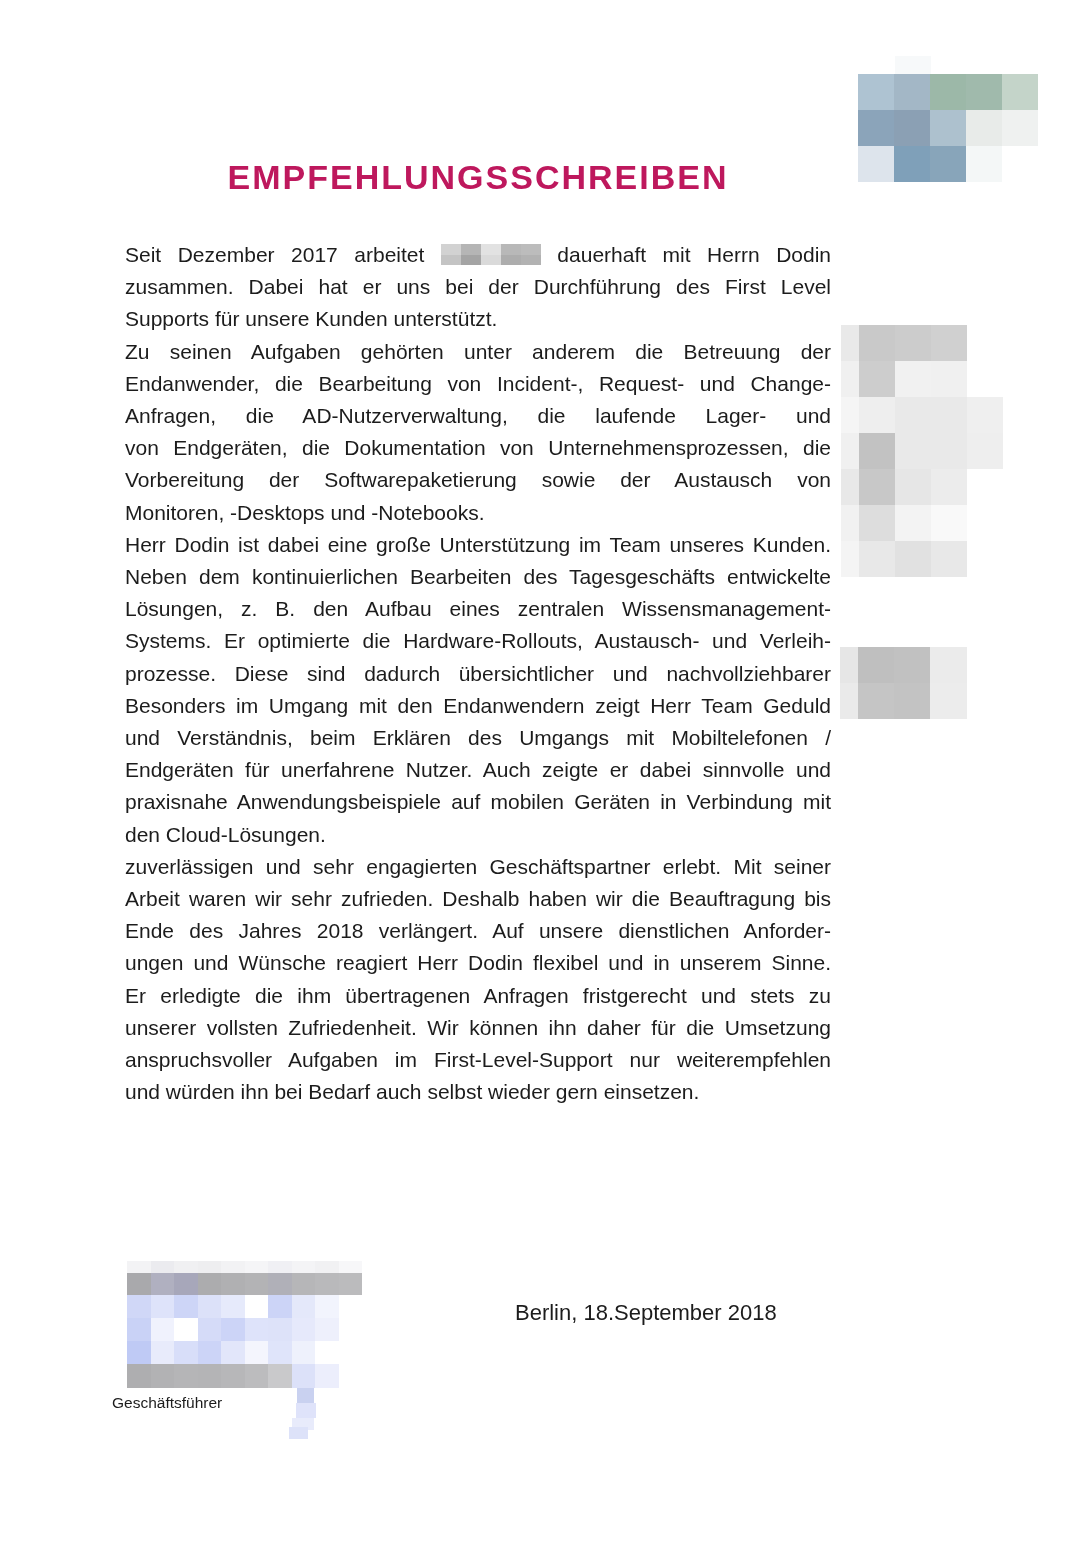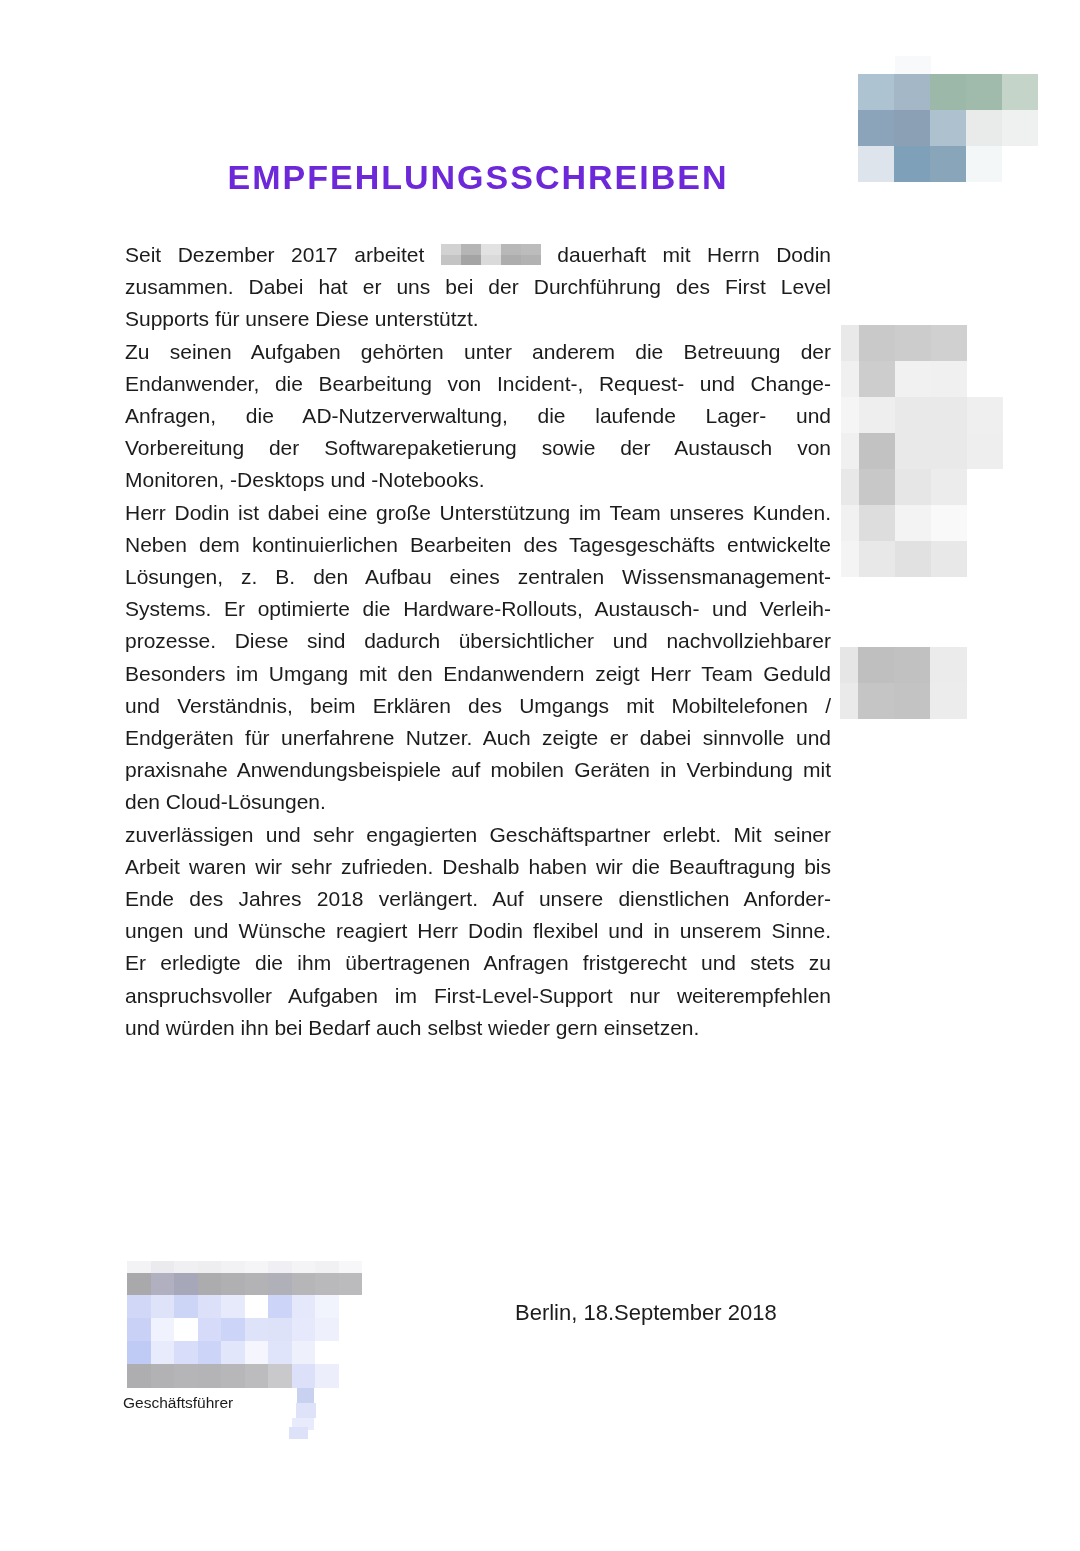--- a/index.html
+++ b/index.html
@@ -42,56 +42,58 @@
   }
   .mosaic{position:absolute;}
   .mosaic i, .inline-redaction i{position:absolute;display:block;}
   #place-date{
     position:absolute;
     left:515px;top:1300px;
     font-size:22px;
   }
   #signature-role{
     position:absolute;
-    left:123px;top:1394px;
+    left:112px;top:1394px;
     font-size:15.5px;
     text-align:center;
   }
 </style>
 </head>
 <body>
 
 <div id="page">
 
-  <div id="title" style="color: #6d28d9;">EMPFEHLUNGSSCHREIBEN</div>
+  <div id="title" style="color: #be185d;">EMPFEHLUNGSSCHREIBEN</div>
 
   <div id="body-lines" style="color: rgb(28, 28, 28);">
       <div class="line">Seit Dezember 2017 arbeitet <span class="inline-redaction"><i style="left: 0px; top: 0px; width: 20px; height: 10.5px; background: rgb(210, 210, 210);"></i><i style="left: 20px; top: 0px; width: 20px; height: 10.5px; background: rgb(181, 181, 181);"></i><i style="left: 40px; top: 0px; width: 20px; height: 10.5px; background: rgb(226, 226, 226);"></i><i style="left: 60px; top: 0px; width: 20px; height: 10.5px; background: rgb(184, 184, 184);"></i><i style="left: 80px; top: 0px; width: 20px; height: 10.5px; background: rgb(188, 188, 188);"></i><i style="left: 0px; top: 10.5px; width: 20px; height: 10.5px; background: rgb(196, 196, 196);"></i><i style="left: 20px; top: 10.5px; width: 20px; height: 10.5px; background: rgb(164, 164, 164);"></i><i style="left: 40px; top: 10.5px; width: 20px; height: 10.5px; background: rgb(218, 218, 218);"></i><i style="left: 60px; top: 10.5px; width: 20px; height: 10.5px; background: rgb(173, 173, 173);"></i><i style="left: 80px; top: 10.5px; width: 20px; height: 10.5px; background: rgb(178, 178, 178);"></i></span> dauerhaft mit Herrn Dodin</div>
       <div class="line">zusammen. Dabei hat er uns bei der Durchführung des First Level</div>
-      <div class="line last">Supports für unsere Diese unterstützt.</div>
+      <div class="line last">Supports für unsere Kunden unterstützt.</div>
       <div class="line">Zu seinen Aufgaben gehörten unter anderem die Betreuung der</div>
       <div class="line">Endanwender, die Bearbeitung von Incident-, Request- und Change-</div>
       <div class="line">Anfragen, die AD-Nutzerverwaltung, die laufende Lager- und</div>
+      <div class="line">von Endgeräten, die Dokumentation von Unternehmensprozessen, die</div>
       <div class="line">Vorbereitung der Softwarepaketierung sowie der Austausch von</div>
       <div class="line last">Monitoren, -Desktops und -Notebooks.</div>
       <div class="line">Herr Dodin ist dabei eine große Unterstützung im Team unseres Kunden.</div>
       <div class="line">Neben dem kontinuierlichen Bearbeiten des Tagesgeschäfts entwickelte</div>
       <div class="line">Lösungen, z. B. den Aufbau eines zentralen Wissensmanagement-</div>
       <div class="line">Systems. Er optimierte die Hardware-Rollouts, Austausch- und Verleih-</div>
       <div class="line">prozesse. Diese sind dadurch übersichtlicher und nachvollziehbarer</div>
       <div class="line">Besonders im Umgang mit den Endanwendern zeigt Herr Team Geduld</div>
       <div class="line">und Verständnis, beim Erklären des Umgangs mit Mobiltelefonen /</div>
       <div class="line">Endgeräten für unerfahrene Nutzer. Auch zeigte er dabei sinnvolle und</div>
       <div class="line">praxisnahe Anwendungsbeispiele auf mobilen Geräten in Verbindung mit</div>
       <div class="line last">den Cloud-Lösungen.</div>
       <div class="line">zuverlässigen und sehr engagierten Geschäftspartner erlebt. Mit seiner</div>
       <div class="line">Arbeit waren wir sehr zufrieden. Deshalb haben wir die Beauftragung bis</div>
       <div class="line">Ende des Jahres 2018 verlängert. Auf unsere dienstlichen Anforder-</div>
       <div class="line">ungen und Wünsche reagiert Herr Dodin flexibel und in unserem Sinne.</div>
       <div class="line">Er erledigte die ihm übertragenen Anfragen fristgerecht und stets zu</div>
+      <div class="line">unserer vollsten Zufriedenheit. Wir können ihn daher für die Umsetzung</div>
       <div class="line">anspruchsvoller Aufgaben im First-Level-Support nur weiterempfehlen</div>
       <div class="line last">und würden ihn bei Bedarf auch selbst wieder gern einsetzen.</div>
     </div>
 
   <div id="place-date">Berlin, 18.September 2018</div>
 
   <div id="signature-role">Geschäftsführer</div>
 
   <div id="mosaics">
       <div class="mosaic" style="left: 858px; top: 74px;">

